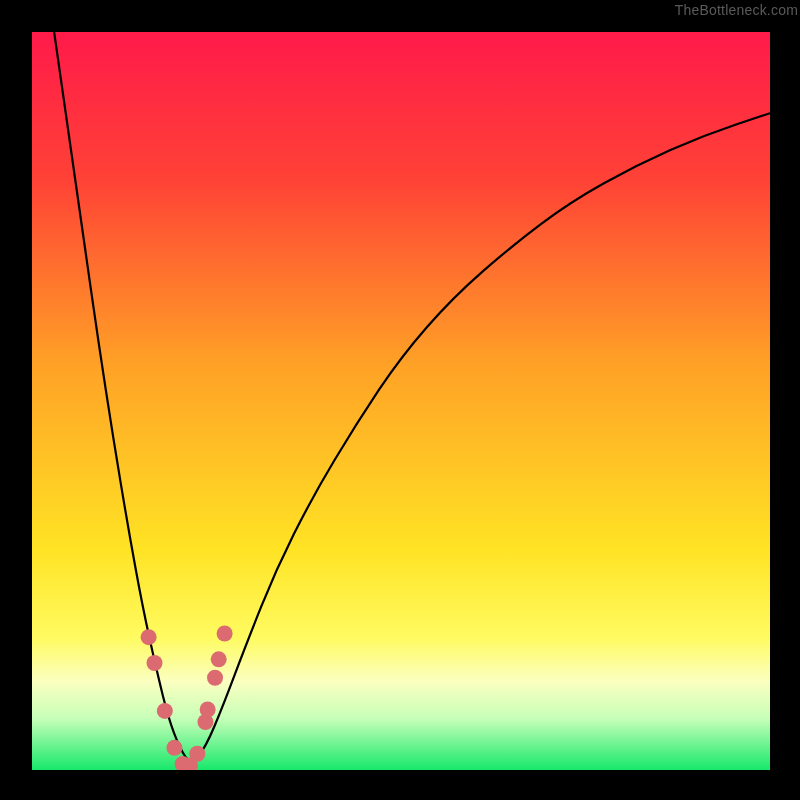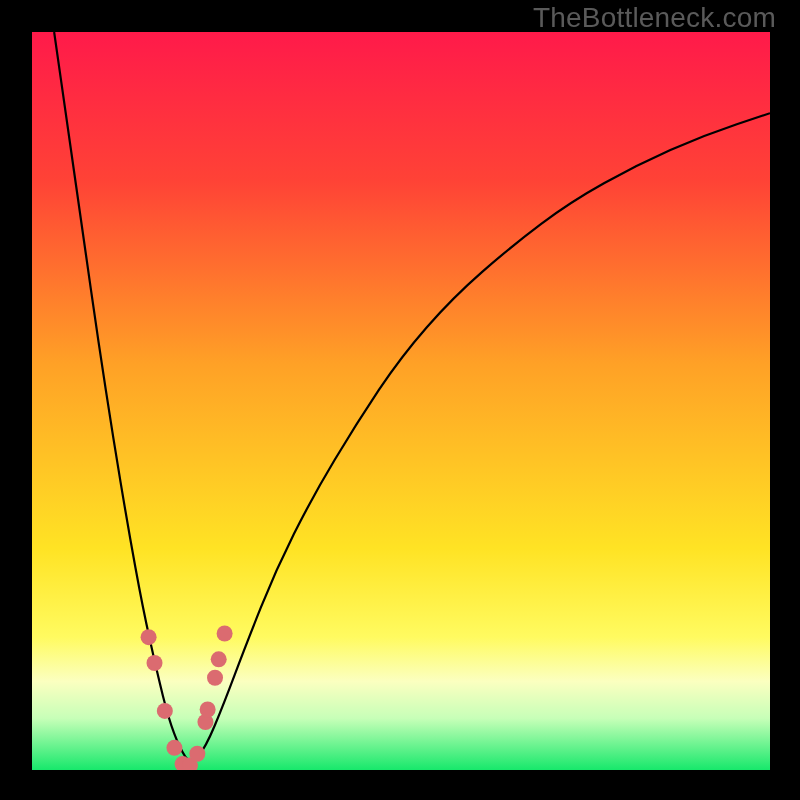--- a/index.html
+++ b/index.html
@@ -14,22 +14,22 @@
   .frame {
     position: absolute;
     box-sizing: border-box;
   }
   .plot-area {
     position: absolute;
   }
   .watermark {
     position: absolute;
     top: 2px;
-    right: 24px;
-    font-size: 28px;
+    right: 2px;
+    font-size: 14px;
     font-weight: 500;
     color: #5a5a5a;
     letter-spacing: 0.2px;
   }
 </style>
 </head>
 <body>
 
 <div class="frame" style="left: 27px; top: 27px; width: 748px; height: 748px;"></div>
 

